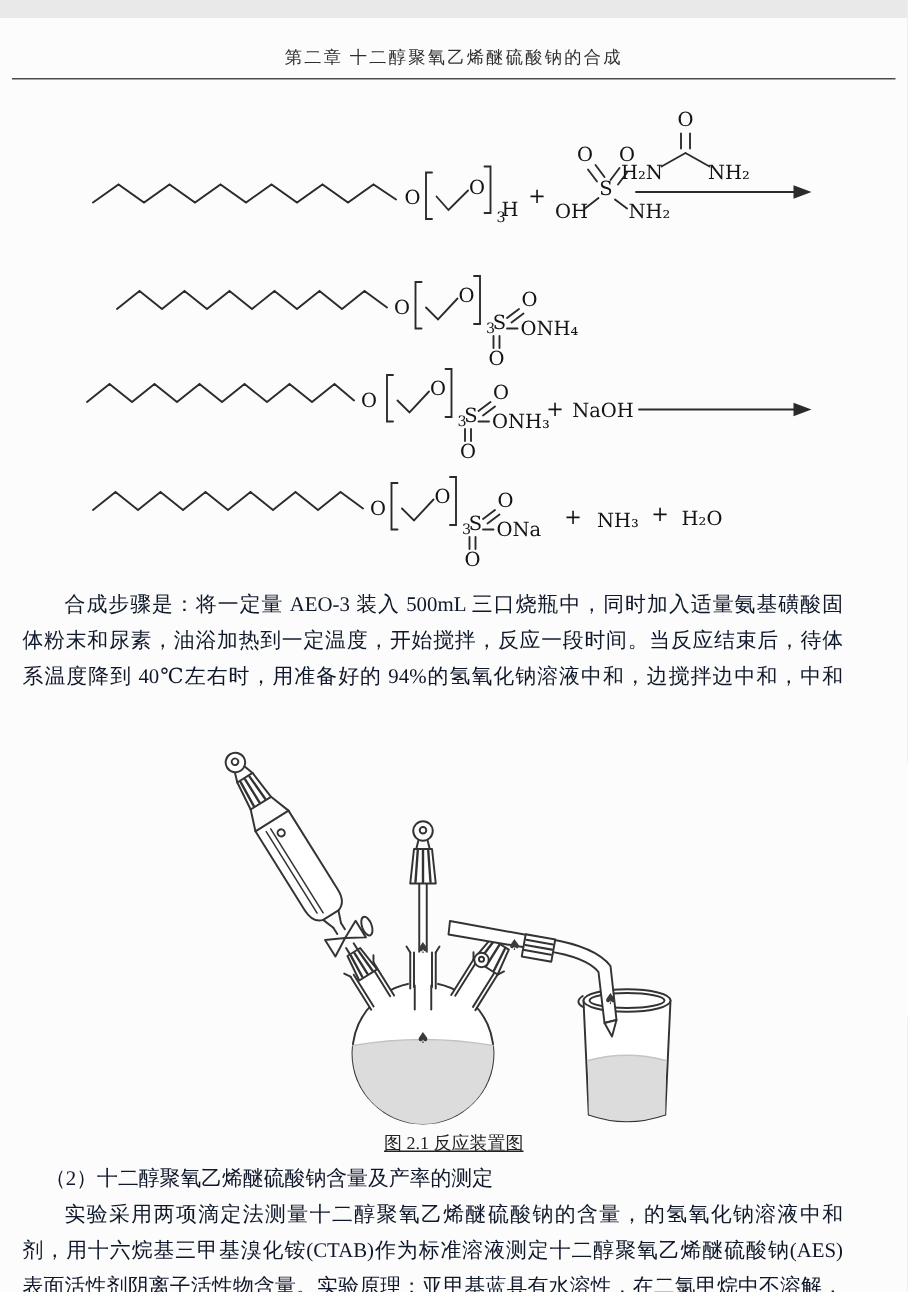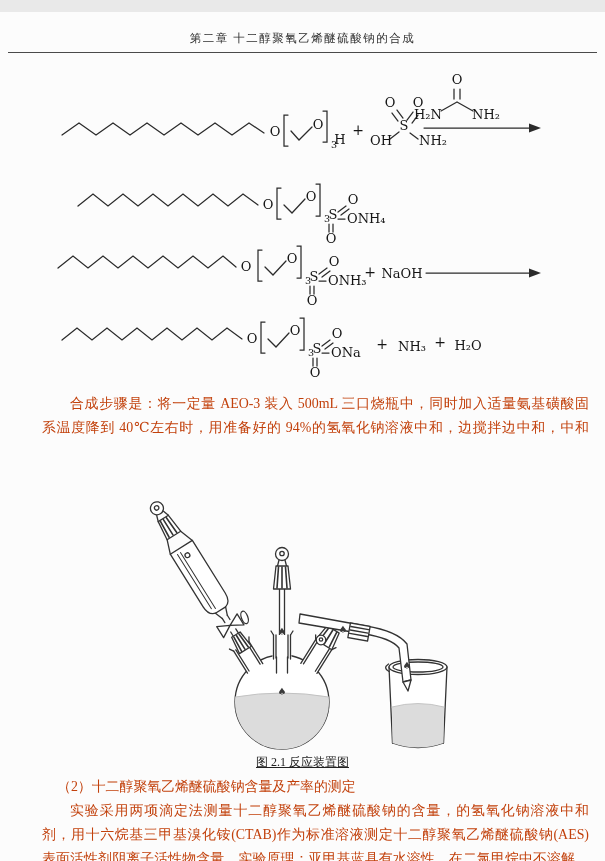--- a/index.html
+++ b/index.html
@@ -4,21 +4,21 @@
 <style>
   html,body{margin:0;padding:0;background:#e9e9e9;}
   .page{position:relative;width:605px;height:861px;margin:12px auto;background:#fcfcfc;
         font-family:"Liberation Serif","DejaVu Serif",serif;color:#1b1b1b;overflow:hidden;}
   .header-title{position:absolute;top:19px;left:0;right:0;text-align:center;
         font-size:11.5px;letter-spacing:1.5px;color:#2e2e2e;}
   .header-rule{position:absolute;top:40px;left:8px;right:8px;height:0;
         border-top:1.6px solid #4a4a4a;}
   .scheme{position:absolute;left:0;top:55px;}
   .apparatus{position:absolute;left:110px;top:485px;}
-  .para{position:absolute;left:42px;width:547px;font-size:13.9px;line-height:24px;color:#c2410c;}
+  .para{position:absolute;left:15px;width:547px;font-size:13.9px;line-height:24px;color:#0f172a;}
   .p1{top:380px;}
   .p2{top:763px;}
   .line{width:100%;}
   .just{text-align:justify;text-align-last:justify;}
   .indent{text-indent:28px;}
   .indent1{text-indent:15px;}
   .caption{position:absolute;left:0;right:0;top:742px;text-align:center;font-size:12px;color:#222;text-decoration:underline;}
   
   .chem{stroke:#2b2b2b;stroke-width:1.25;fill:none;stroke-linecap:round;}
   .chem text{stroke:none;fill:#141414;font-size:13px;font-family:"DejaVu Serif","Liberation Serif",serif;}
@@ -132,20 +132,21 @@
       <text x="331" y="290">ONa</text>
       <text x="382" y="282" text-anchor="middle" class="plus">+</text>
       <text x="412" y="284" text-anchor="middle">NH₃</text>
       <text x="440" y="280" text-anchor="middle" class="plus">+</text>
       <text x="468" y="283" text-anchor="middle">H₂O</text>
     </g>
   </svg>
 
   <div class="para p1">
     <div class="line just indent">合成步骤是：将一定量 AEO-3 装入 500mL 三口烧瓶中，同时加入适量氨基磺酸固</div>
+    <div class="line just">体粉末和尿素，油浴加热到一定温度，开始搅拌，反应一段时间。当反应结束后，待体</div>
     <div class="line just">系温度降到 40℃左右时，用准备好的 94%的氢氧化钠溶液中和，边搅拌边中和，中和</div>
   </div>
 
   <svg class="apparatus" width="360" height="258" viewBox="0 0 360 258">
     <g class="app">
 
       <g>
         <circle cx="172" cy="205" r="47" class="wfill"></circle>
         <path d="M125.3,200 Q172,192 218.7,200 A47,47 0 1 1 125.3,200 Z" fill="#dcdcdc" stroke="none"></path>
         <path d="M125.3,200 Q172,192 218.7,200" class="thin" stroke="#c2c2c2"></path>

